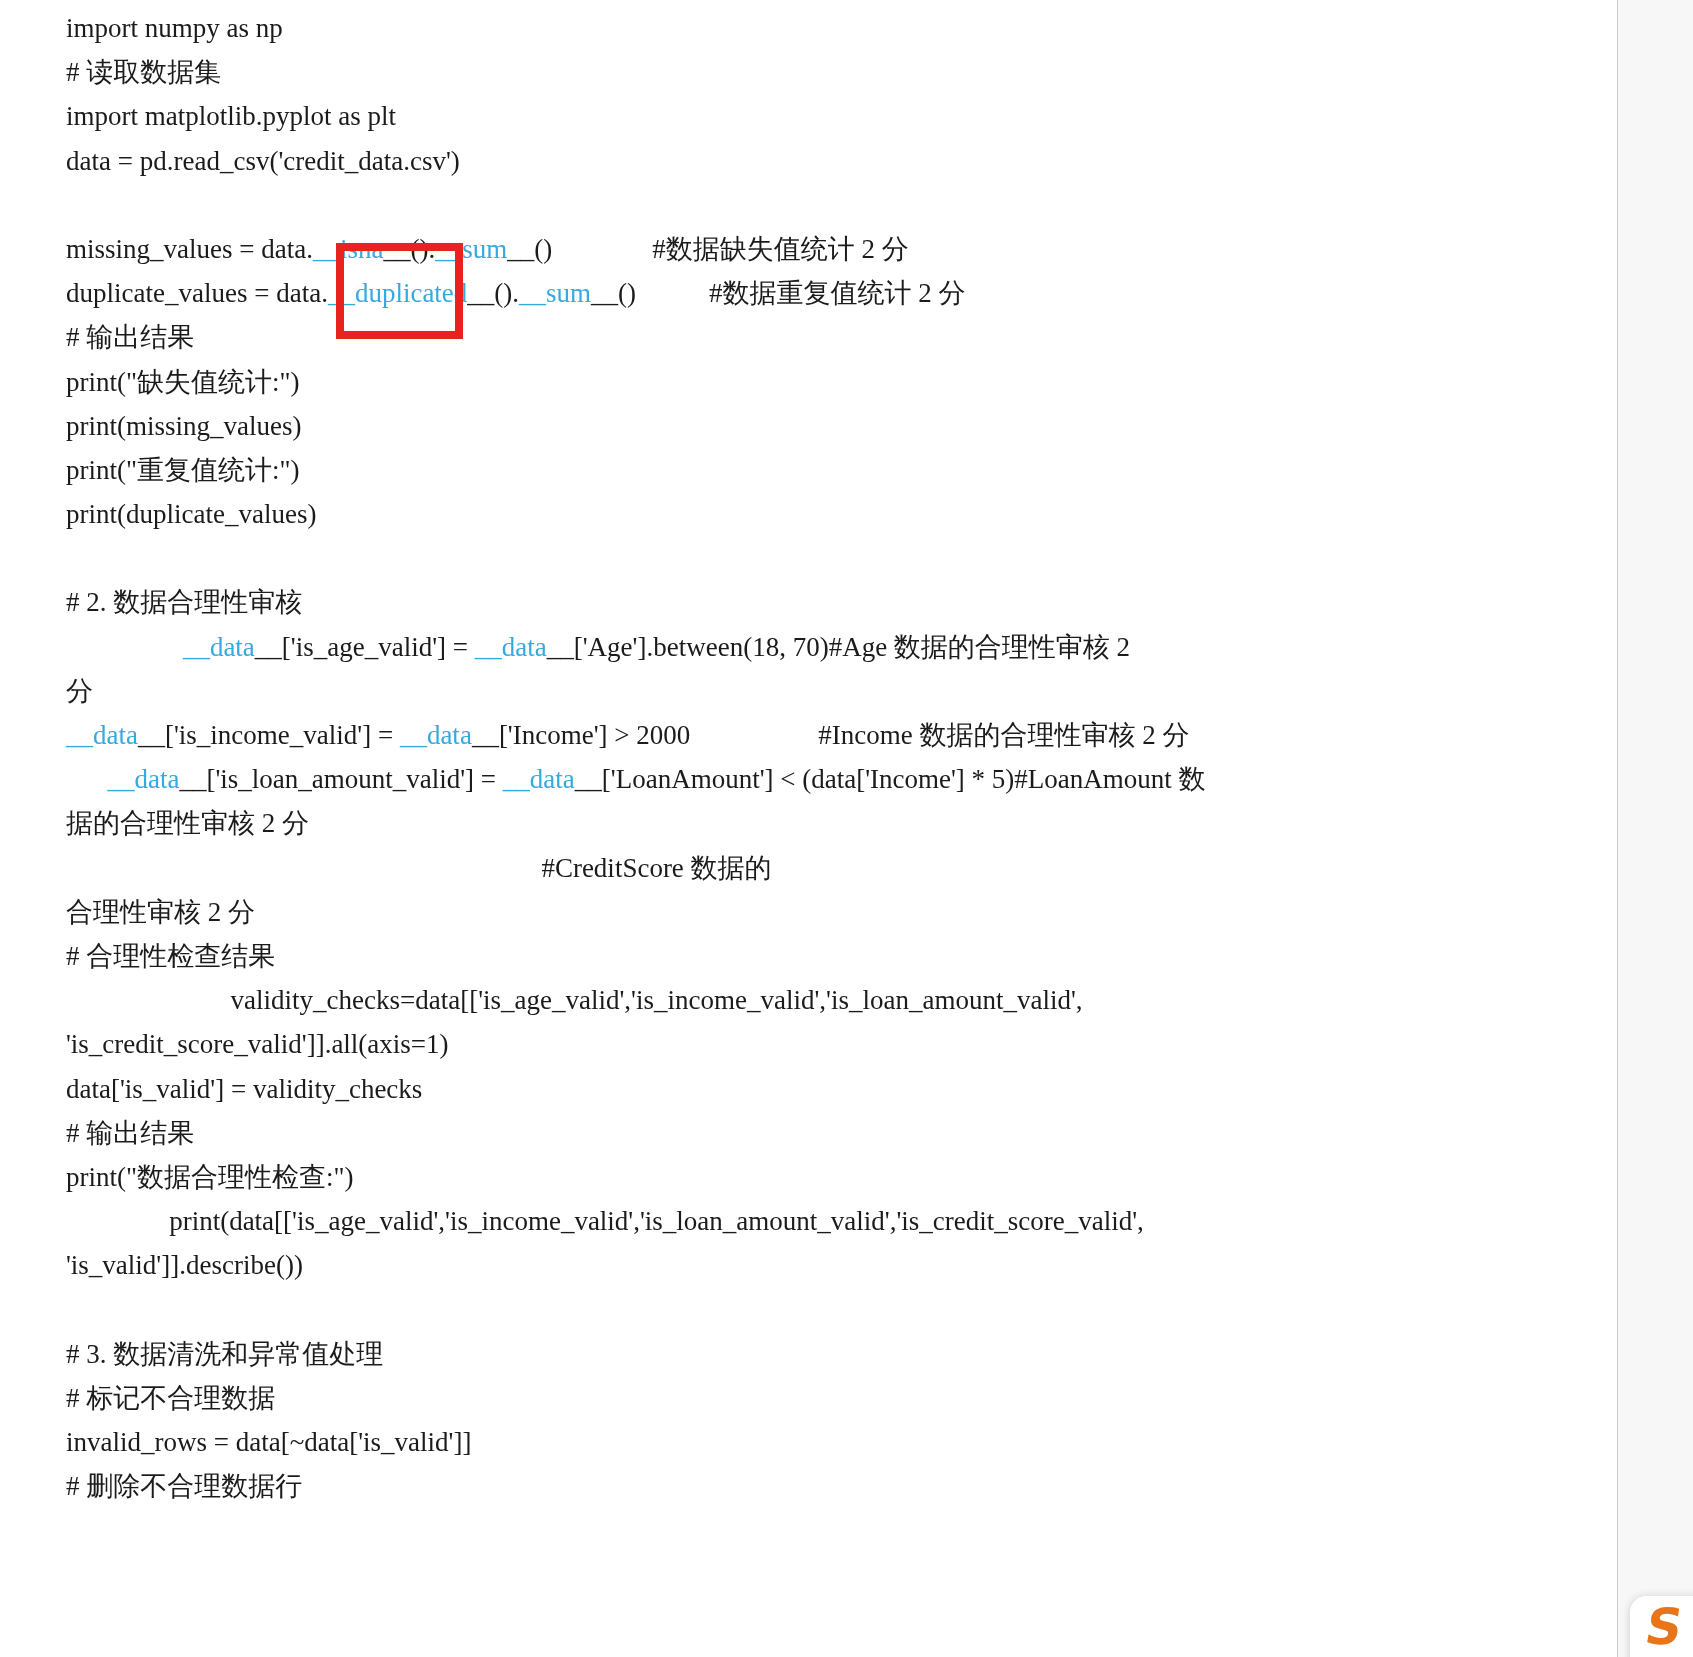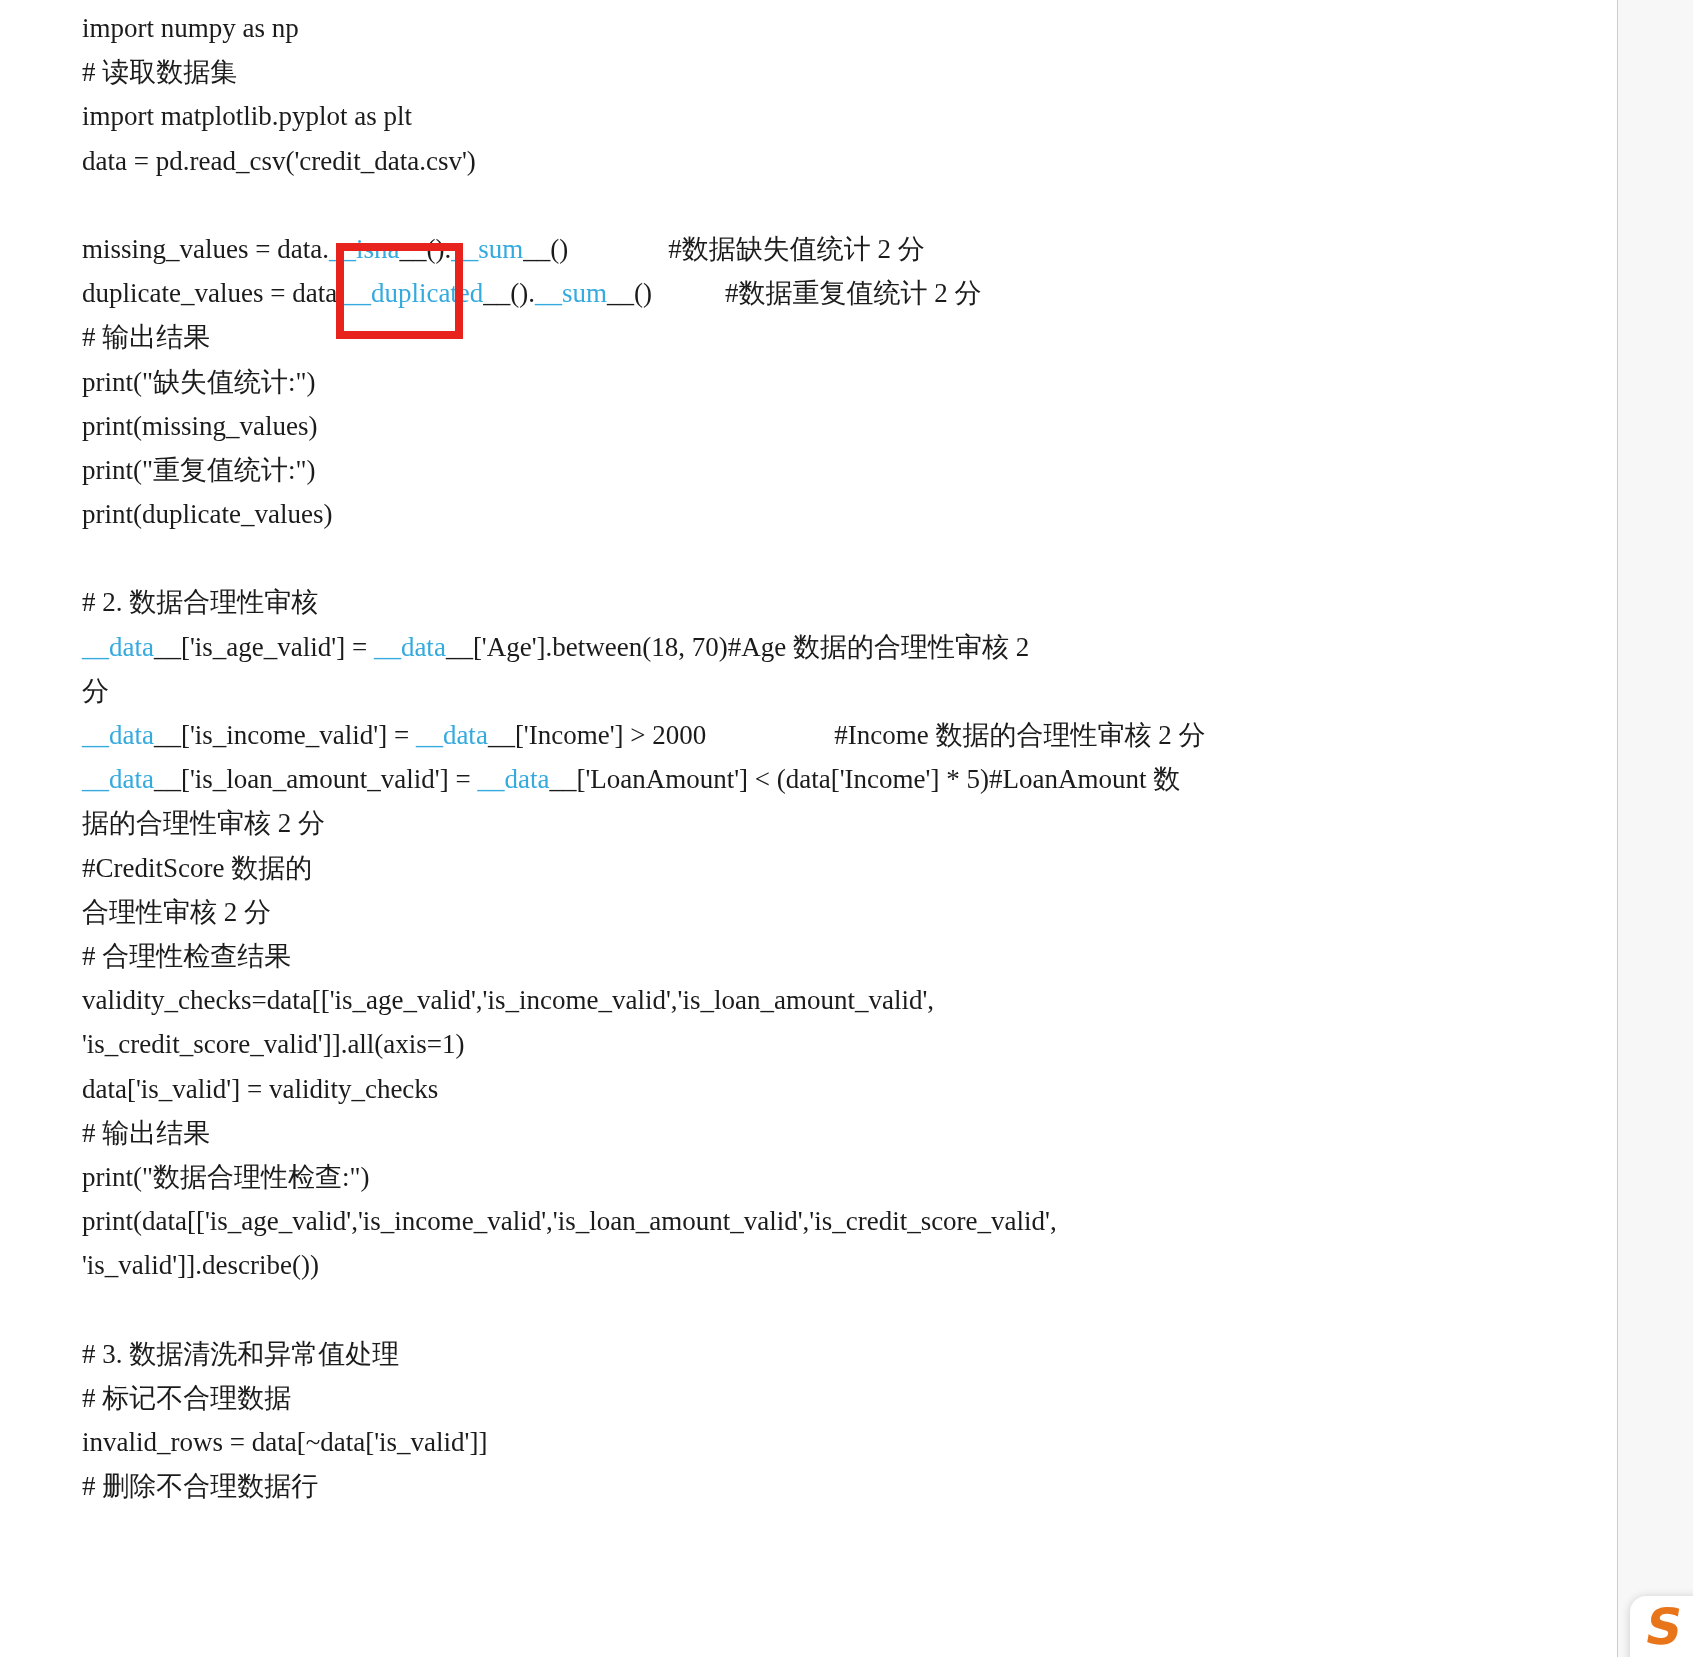--- a/index.html
+++ b/index.html
@@ -11,25 +11,25 @@
     --gutter_border:#cccccc;
   }
   *{box-sizing:border-box;}
   html,body{margin:0;padding:0;}
   body{
     width:1693px;height:1657px;position:relative;overflow:hidden;
     background:#ffffff;color:var(--text);
     font-family:"Liberation Serif","DejaVu Serif",serif;
   }
   .code{
-    position:absolute;left:82px;top:6px;width:1181px;
+    position:absolute;left:66px;top:6px;width:1181px;
     font-size:27px;line-height:44.2px;
   }
   .line{white-space:pre;height:44.2px;}
-  .line.justify{display:flex;justify-content:flex-start;}
+  .line.justify{display:flex;justify-content:center;}
   .blue{color:var(--blank);}
   .gap{display:inline-block;}
   .scroll-gutter{
     position:absolute;top:0;right:0;width:76px;height:1657px;
     background:var(--gutter_bg);border-left:1px solid var(--gutter_border);
     z-index:2;
   }
   .highlight-box{
     position:absolute;left:336px;top:243px;width:127px;height:96px;
     border:8px solid var(--highlight);z-index:5;background:transparent;

